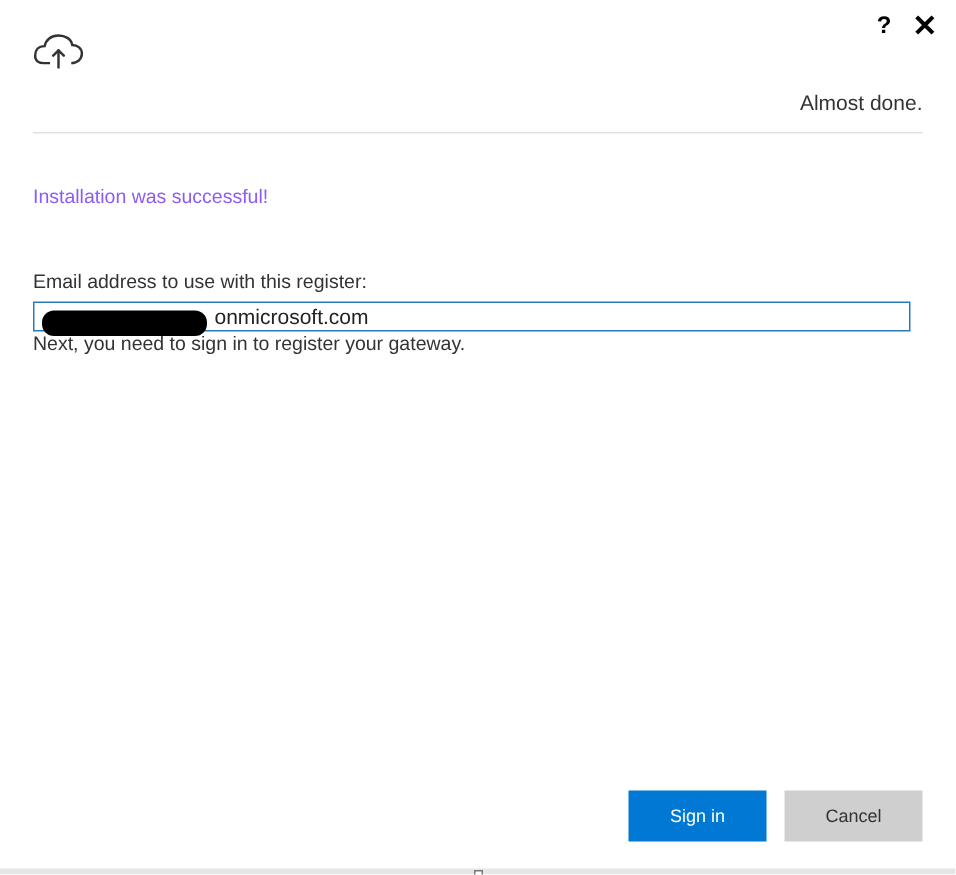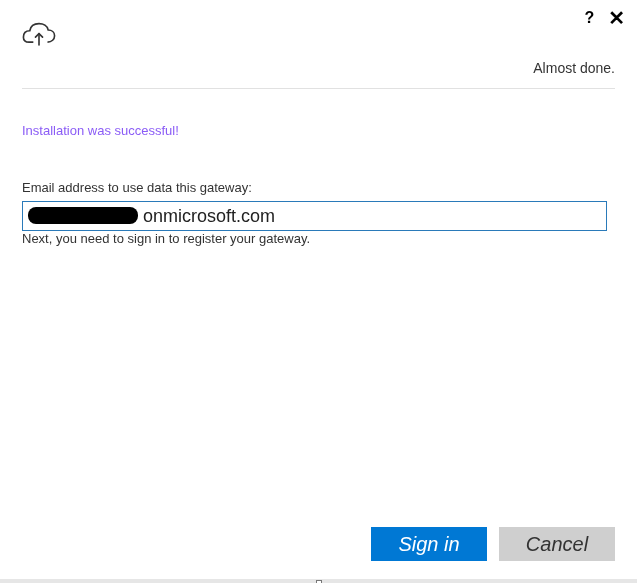--- a/index.html
+++ b/index.html
@@ -76,23 +76,23 @@
       font-size: 13px;
       color: #333;
       margin-bottom: 6px;
     }
     .email-input-wrap {
       position: relative;
       width: 585px;
     }
     .email-input {
       width: 100%;
-      height: 30px;
+      height: 20px;
       border: 1px solid #2a7ab9;
-      font-size: 18px;
+      font-size: 14px;
       font-family: inherit;
       padding: 4px 8px 4px 120px;
       outline: none;
       color: #222;
     }
     .redaction {
       position: absolute;
       left: 6px;
       top: 6px;
       width: 110px;
@@ -105,27 +105,26 @@
       color: #333;
     }
     .footer {
       position: absolute;
       bottom: 22px;
       right: 22px;
       display: flex;
       gap: 12px;
     }
     .btn {
-      width: 116px;
+      width: 92px;
       height: 34px;
       border: none;
-      font-size: 20px;
+      font-size: 12px;
       font-family: inherit;
       cursor: pointer;
-      font-style: italic;
     }
     .btn-primary {
       background: #0078d4;
       color: #ffffff;
     }
     .btn-secondary {
       background: #cfcfcf;
       color: #333;
     }
     .bottom-edge {
@@ -165,21 +164,21 @@
   </span>
 </div>
 
 <div class="subtitle">Almost done.</div>
 
 <hr class="divider">
 
 <div class="content">
   <div class="status-text">Installation was successful!</div>
 
-  <div class="field-label">Email address to use data this gateway:</div>
+  <div class="field-label">Email address to use with this register:</div>
   <div class="email-input-wrap">
     <input type="text" class="email-input" value="onmicrosoft.com" style="">
     <div class="redaction"></div>
   </div>
 
   <div class="next-text">Next, you need to sign in to register your gateway.</div>
 </div>
 
 <div class="footer">
   <button class="btn btn-primary">Sign in</button>

